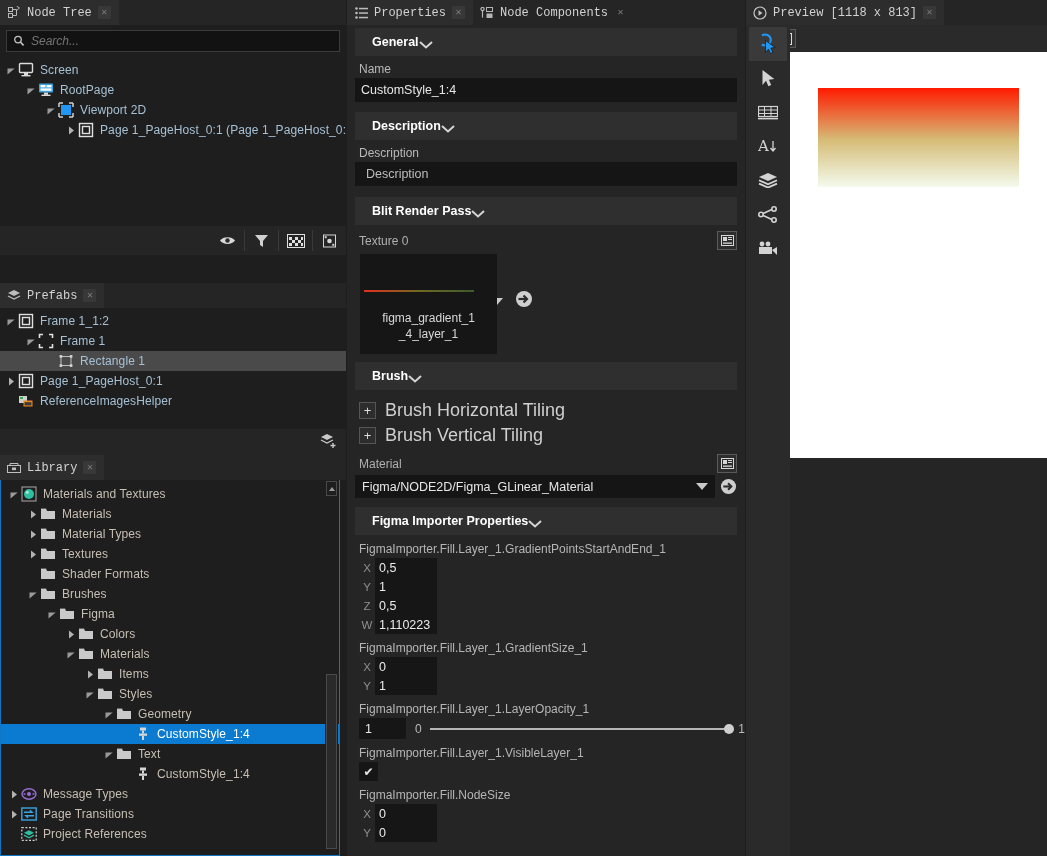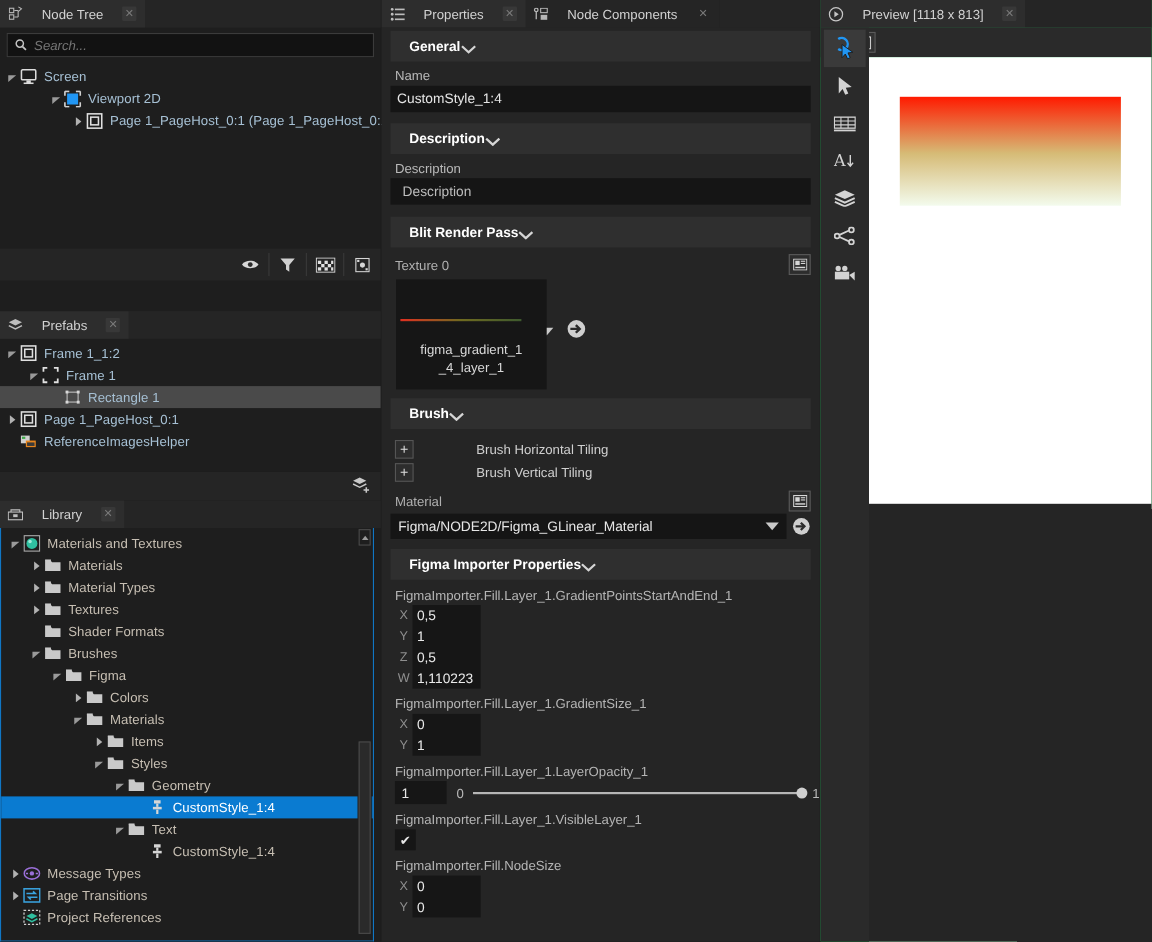--- a/index.html
+++ b/index.html
@@ -8,22 +8,22 @@
     background:#252525;
     font-family:"Liberation Sans", sans-serif;
     font-size:12px;
     color:#c8c8c8;
     -webkit-font-smoothing:antialiased;
   }
   .app { position:relative; width:1047px; height:856px; background:#1e1e1e; }
 
   
   .tabbar { display:flex; align-items:stretch; height:25px; background:#252525; }
-  .tab { display:flex; align-items:center; gap:17px; padding:0 8px 0 7px;
-         background:#2d2d2d; color:#d2d2d2; font-size:12px; height:25px; position:relative; }
+  .tab { display:flex; align-items:center; gap:6px; padding:0 8px 0 7px;
+         background:#2d2d2d; color:#d2d2d2; font-size:12px; height:25px; position:relative;font-family:Liberation Mono, monospace; }
   .tab.inactive { background:#252525; }
   .tab .tabicon { width:14px; height:14px; display:flex; align-items:center; justify-content:center; }
   .tab .close { width:13px; height:13px; display:flex; align-items:center; justify-content:center;
                 font-size:10px; color:#7a7a7a; background:#383838; border-radius:1px; line-height:1; }
   .tab.inactive .close { background:transparent; }
   .tabbar .filler { flex:1; background:#252525; }
 
   
   .leftcol { position:absolute; left:0; top:0; width:346px; height:856px; background:#1e1e1e; }
 
@@ -85,21 +85,21 @@
   .texblock .gline { position:absolute; left:4px; top:36px; width:110px; height:2px;
                      background:linear-gradient(to right,#e03020,#6f6a20,#3e5a2e); }
   .texblock .tname { position:absolute; left:0; right:0; top:56px; text-align:center;
                      font-size:12px; color:#d8d8d8; line-height:16px; }
   .caret-down { width:0;height:0;border-left:6px solid transparent;border-right:6px solid transparent;
                 border-top:7px solid #c9c9c9; }
 
   .plusrow { display:flex; align-items:center; gap:9px; padding:2px 0 2px 12px; }
   .plusbtn { width:17px; height:17px; border:1px solid #555; background:#2d2d2d; color:#ddd;
              display:flex; align-items:center; justify-content:center; font-size:13px; line-height:1; }
-  .plusrow .plbl { font-size:12px; color:#cfcfcf;margin-left:48px; }
+  .plusrow .plbl { font-size:18px; color:#cfcfcf; }
 
   .dropdown { margin:0 8px; height:23px; background:#151515; display:flex; align-items:center;
               justify-content:space-between; padding:0 7px; color:#e6e6e6; font-size:12.5px; }
 
   .propname { color:#b5b5b5; font-size:12px; padding:7px 0 2px 12px; }
   .vecgroup { margin-left:12px; width:62px; background:#161616; }
   .vecrow { display:flex; align-items:center; height:19px; }
   .vecrow .ax { width:16px; text-align:center; color:#8f8f8f; font-size:11.5px; margin-left:-16px; }
   .vecrow .val { color:#eaeaea; font-size:12.5px; padding-left:4px; }
   .vecgroup { margin-left:28px; }
@@ -171,20 +171,38 @@
               </svg>
             </span>
             <span class="ticon">
               <svg width="16" height="16" viewBox="0 0 16 16">
                 <rect x="1.5" y="1.5" width="13" height="9" rx="1" fill="none" stroke="#dcdcdc" stroke-width="1.4"></rect>
                 <rect x="6" y="11" width="4" height="2.5" fill="#dcdcdc"></rect>
                 <rect x="3.5" y="13" width="9" height="1.4" fill="#dcdcdc"></rect>
               </svg>
             </span>
             <span class="tlabel">Screen</span>
+          </div>
+          <div class="trow" style="padding-left:24px">
+            <span class="twist">
+              <svg width="9" height="9" viewBox="0 0 9 9">
+                <path d="M0.5 2.5h7.2L0.5 8.6z" fill="#9a9a9a"></path>
+              </svg>
+            </span>
+            <span class="ticon">
+              <svg width="16" height="16" viewBox="0 0 16 16">
+                <rect x="1" y="1.5" width="14" height="9" rx="1" fill="#3aa3e0"></rect>
+                <rect x="2.5" y="3" width="5" height="2.4" fill="#fff"></rect>
+                <rect x="8.5" y="3" width="5" height="2.4" fill="#fff"></rect>
+                <rect x="2.5" y="6.4" width="11" height="2.4" fill="#fff"></rect>
+                <rect x="3.5" y="12.6" width="9" height="1.4" fill="#dcdcdc"></rect>
+                <rect x="6" y="10.6" width="4" height="2.2" fill="#dcdcdc"></rect>
+              </svg>
+            </span>
+            <span class="tlabel">RootPage</span>
           </div>
           <div class="trow" style="padding-left:44px">
             <span class="twist">
               <svg width="9" height="9" viewBox="0 0 9 9">
                 <path d="M0.5 2.5h7.2L0.5 8.6z" fill="#9a9a9a"></path>
               </svg>
             </span>
             <span class="ticon">
               <svg width="16" height="16" viewBox="0 0 16 16">
                 <rect x="3" y="3" width="10" height="10" fill="#2196f3"></rect>

